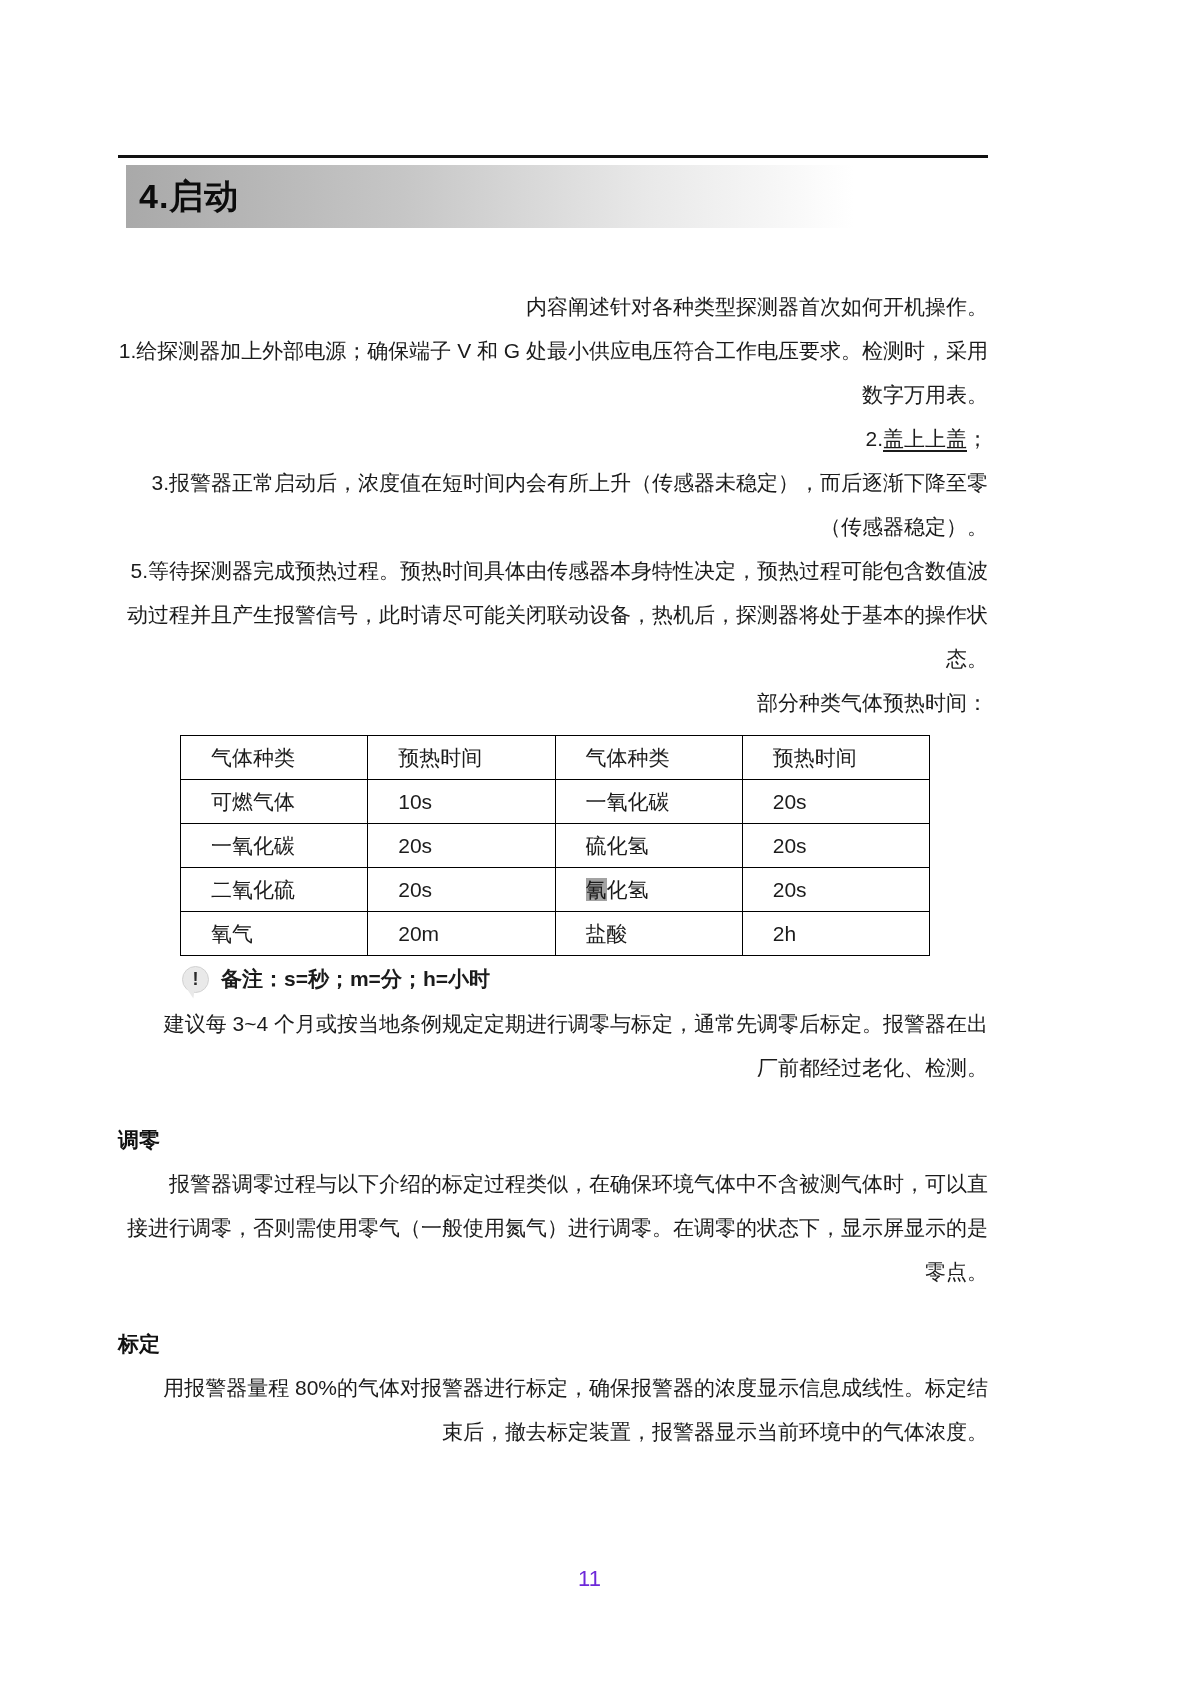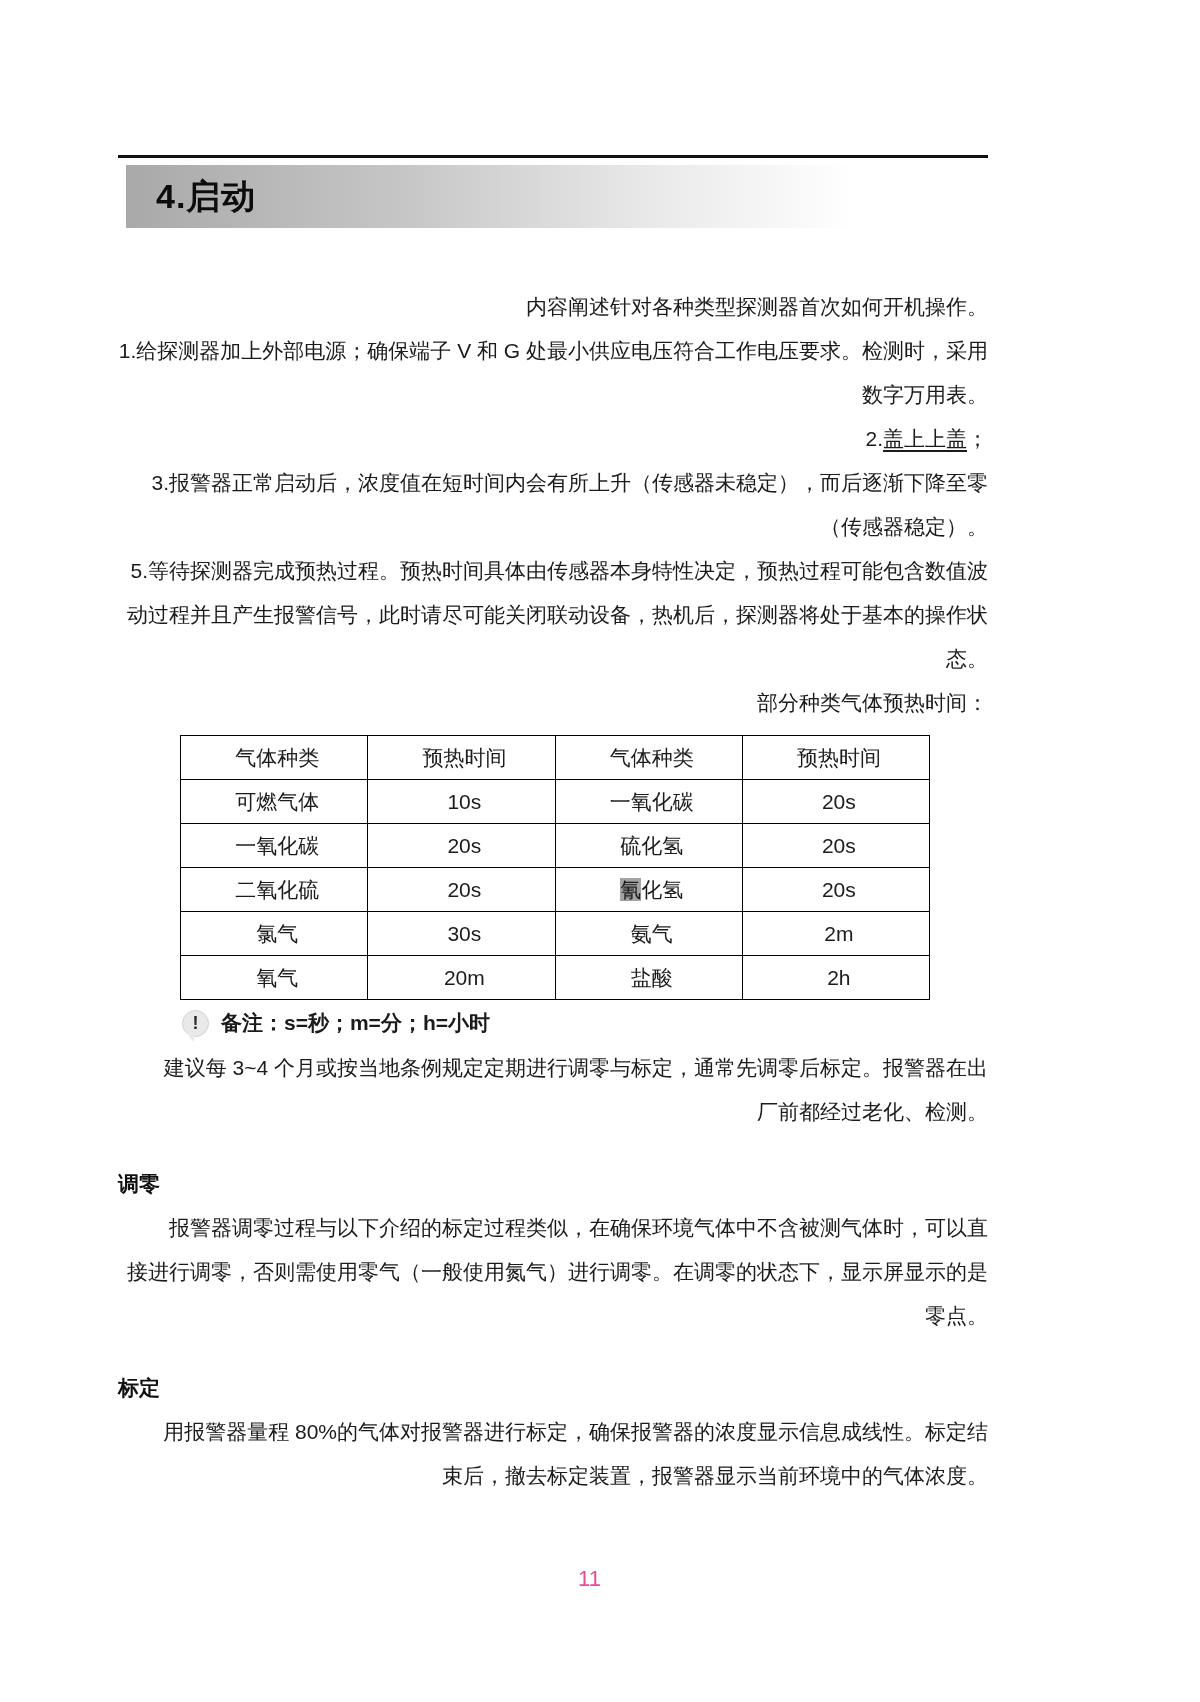--- a/index.html
+++ b/index.html
@@ -18,31 +18,31 @@
     color:var(--text);
   }
   .page{position:relative;width:1200px;height:1702px;background:#fff;overflow:hidden;}
   .content{position:absolute;left:118px;width:870px;top:0;}
   .rule{margin-top:155px;height:3px;background:#111;}
   .title-bar{
     margin-top:7px;margin-left:8px;width:728px;height:63px;
     background:linear-gradient(90deg,var(--header-grad-start) 0%,#c6c6c6 38%,#e9e9e9 72%,var(--header-grad-end) 100%);
     display:flex;align-items:center;
   }
-  .title-bar .title{font-size:34px;font-weight:bold;color:#0c0c0c;padding-left:30px;letter-spacing:1px;}
+  .title-bar .title{font-size:34px;font-weight:bold;color:#0c0c0c;padding-left:13px;letter-spacing:1px;}
   .body-text{margin-top:57px;}
   .body-text p{font-size:21px;line-height:44px;color:var(--text);text-align:right;}
   .underlined{text-decoration:underline;text-underline-offset:4px;}
   .gas-table{
     margin:10px 0 0 62px;width:750px;border-collapse:collapse;
   }
   .gas-table th,.gas-table td{
     border:1.5px solid var(--table-border);
     height:44px;padding:0 24px 0 30px;
-    font-size:21px;font-weight:normal;text-align:center;color:var(--text);
+    font-size:21px;font-weight:normal;text-align:left;color:var(--text);
     width:25%;
   }
   .hl-char{background:var(--highlight);}
   .note-line{margin:8px 0 0 64px;display:flex;align-items:center;gap:12px;height:30px;}
   .note-icon{
     position:relative;width:27px;height:27px;flex:0 0 auto;
     background:var(--note-bubble);border:1px solid #d2d2d2;border-radius:50%;
     display:flex;align-items:center;justify-content:center;
     font-weight:bold;font-size:18px;color:#2a2a2a;
   }
@@ -52,21 +52,21 @@
     transform:rotate(8deg);
   }
   .note-text{font-size:21px;color:var(--text);font-weight:bold;}
   .indent{text-indent:2em;}
   .suggestion{margin-top:8px;}
   .section-heading{
     font-size:21px;font-weight:bold;line-height:44px;margin-top:28px;color:#111;
   }
   .footer{
     position:absolute;top:1566px;left:0;width:1179px;
-    text-align:center;font-size:22px;color:#ec4899;
+    text-align:center;font-size:22px;color:#6d28d9;
   }
 </style>
 </head>
 <body>
 
 <div class="page">
   <div class="content">
 
     <div class="rule"></div>
 
@@ -108,26 +108,20 @@
           <td>硫化氢</td>
           <td>20s</td>
         </tr>
         <tr>
           <td>二氧化硫</td>
           <td>20s</td>
           <td><span class="hl-char">氰</span><span>化氢</span></td>
           <td>20s</td>
         </tr>
         <tr>
-          <td>氯气</td>
-          <td>30s</td>
-          <td>氨气</td>
-          <td>2m</td>
-        </tr>
-        <tr>
           <td>氧气</td>
           <td>20m</td>
           <td>盐酸</td>
           <td>2h</td>
         </tr>
       </tbody>
         </table>
 
       <div class="note-line">
         <span class="note-icon">!</span>

